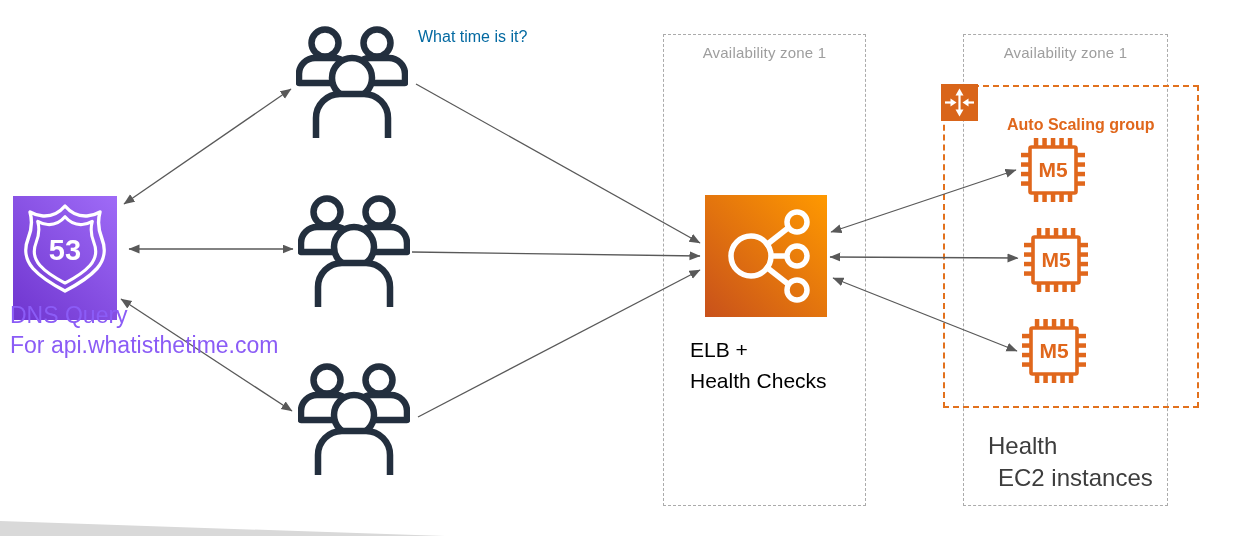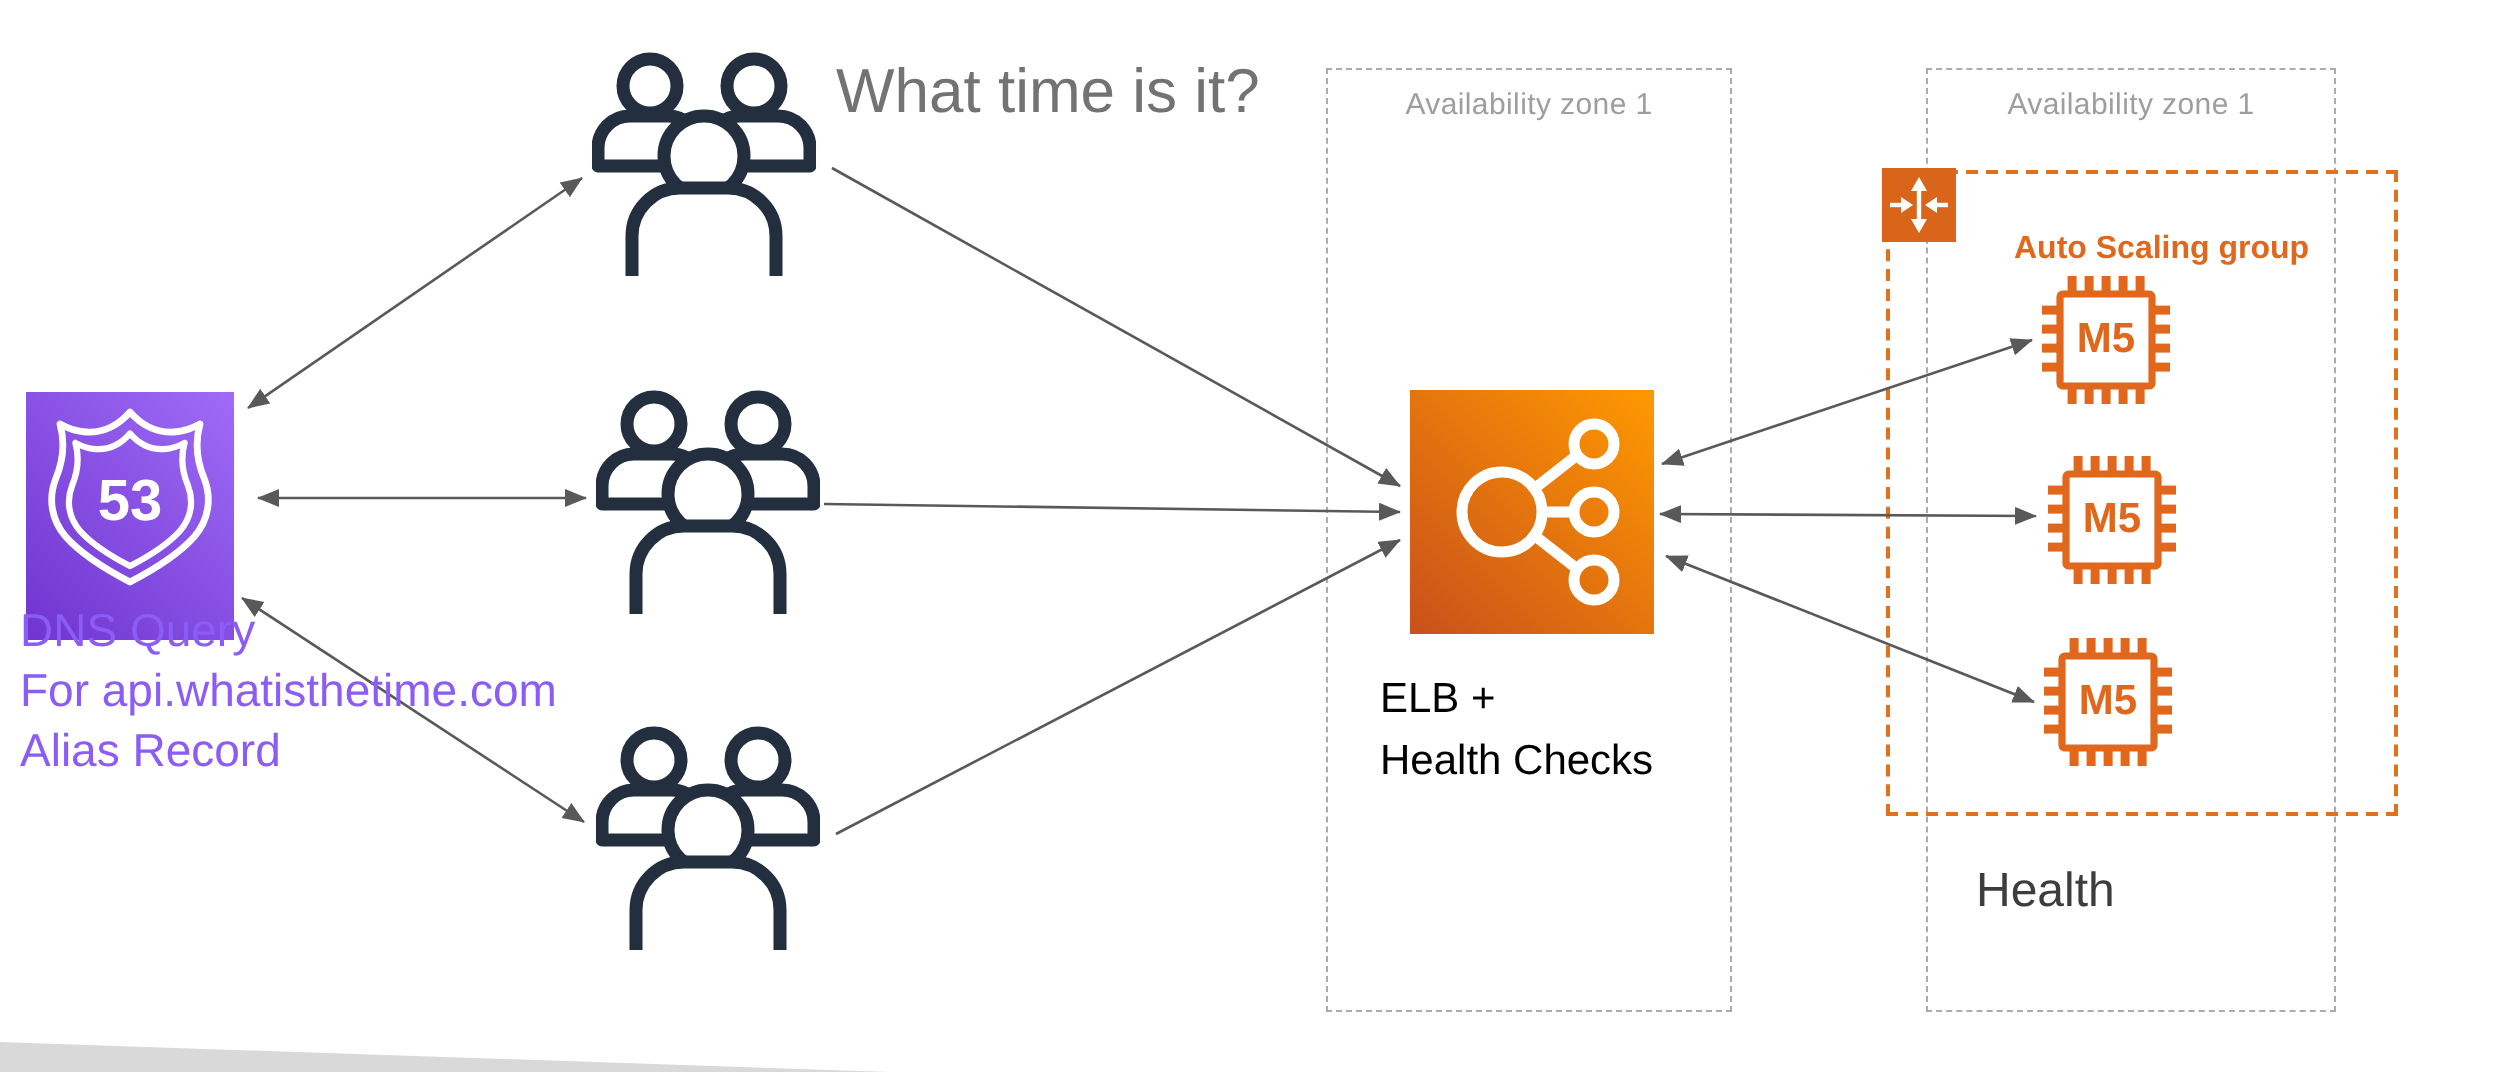--- a/index.html
+++ b/index.html
@@ -23,21 +23,21 @@
   
   .r53-icon{ position:absolute; left:13px; top:196px; width:104px; height:124px;
     background:linear-gradient(45deg,#6f35cf 0%, #9f6bf7 100%); z-index:10; }
   .r53-caption{ position:absolute; left:10px; top:300px; font-size:23px; line-height:30px; color:#8b5cf6; z-index:10; }
 
   
   .users-icon{ position:absolute; width:112px; height:112px; z-index:10; }
   #users-top{ left:296px; top:26px; }
   #users-mid{ left:298px; top:195px; }
   #users-bot{ left:298px; top:363px; }
-  .question{ position:absolute; left:418px; top:28px; font-size:31px; color:#737373; z-index:10; }
+  .question{ position:absolute; left:418px; top:28px; font-size:16px; color:#0369a1; z-index:10; }
 
   
   .elb-icon{ position:absolute; left:705px; top:195px; width:122px; height:122px;
     background:linear-gradient(45deg,#c8511b 0%, #ff9900 100%); z-index:10; }
   .elb-caption{ position:absolute; left:690px; top:334px; font-size:21px; line-height:31px; color:#000000; z-index:10; }
 
   
   .chip{ position:absolute; width:68px; height:68px; z-index:10;text-align:center; }
   #chip-1{ left:1019px; top:136px; }
   #chip-2{ left:1022px; top:226px; }
@@ -103,21 +103,20 @@
       <g fill="none" stroke="#fff" stroke-width="3.4" stroke-linejoin="round" transform="translate(2,2)">
         <path d="M50,8 C44,15 36,18.5 28,18 C23.5,17.7 19,16.3 15,14 C17.5,23 16.5,32.5 13,41 C9,51 10.5,62 18,70.5 C26.5,80 38.5,87 50,93 C61.5,87 73.5,80 82,70.5 C89.5,62 91,51 87,41 C83.5,32.5 82.5,23 85,14 C81,16.3 76.5,17.7 72,18 C64,18.5 56,15 50,8 Z"></path>
         <path transform="translate(11,12.5) scale(0.78)" stroke-width="4" d="M50,8 C44,15 36,18.5 28,18 C23.5,17.7 19,16.3 15,14 C17.5,23 16.5,32.5 13,41 C9,51 10.5,62 18,70.5 C26.5,80 38.5,87 50,93 C61.5,87 73.5,80 82,70.5 C89.5,62 91,51 87,41 C83.5,32.5 82.5,23 85,14 C81,16.3 76.5,17.7 72,18 C64,18.5 56,15 50,8 Z"></path>
       </g>
       <text x="52" y="64" text-anchor="middle" font-size="29" font-weight="600" fill="#fff" font-family="Liberation Sans, sans-serif">53</text>
     </svg>
   </div>
   <div class="r53-caption">
     <div>DNS Query</div>
     <div>For api.whatisthetime.com</div>
-    <div>Alias Record</div>
   </div>
 
   <svg class="users-icon" id="users-top" viewBox="0 0 112 112">
     <g stroke="#232f3e" stroke-width="6.5" stroke-linejoin="round">
       <circle cx="29" cy="17" r="13.5" fill="none"></circle>
       <circle cx="81" cy="17" r="13.5" fill="none"></circle>
       <path d="M3,57 L3,48 A16,16 0 0 1 19,32 L38,32 A16,16 0 0 1 54,48 L54,57 Z" fill="#fff"></path>
       <path d="M58,57 L58,48 A16,16 0 0 1 74,32 L93,32 A16,16 0 0 1 109,48 L109,57 Z" fill="#fff"></path>
       <circle cx="56" cy="52" r="20" fill="#fff"></circle>
       <path d="M20,112 L20,92 A24,24 0 0 1 44,68 L68,68 A24,24 0 0 1 92,92 L92,112" fill="#fff"></path>
@@ -237,17 +236,18 @@
           <rect x="57" y="26.3" width="9" height="4.5"></rect>
           <rect x="57" y="35.8" width="9" height="4.5"></rect>
           <rect x="57" y="45.3" width="9" height="4.5"></rect>
       </g>
     </svg>
     <span class="chip-label">M5</span>
   </div>
 
   <div class="private-caption">
     <div>Health</div>
+    <div class="indent">EC2 instances</div>
   </div>
 
   <div class="wedge"></div>
 
 </div>
 
 </body></html>

